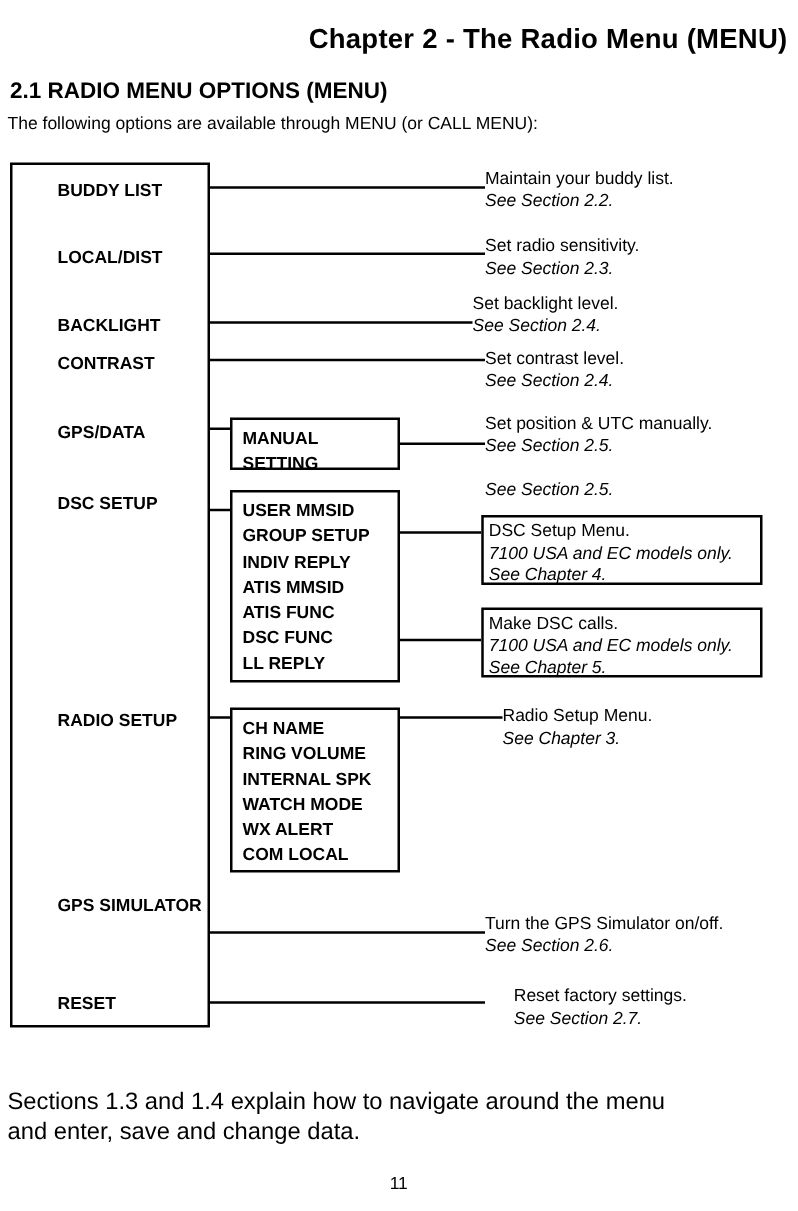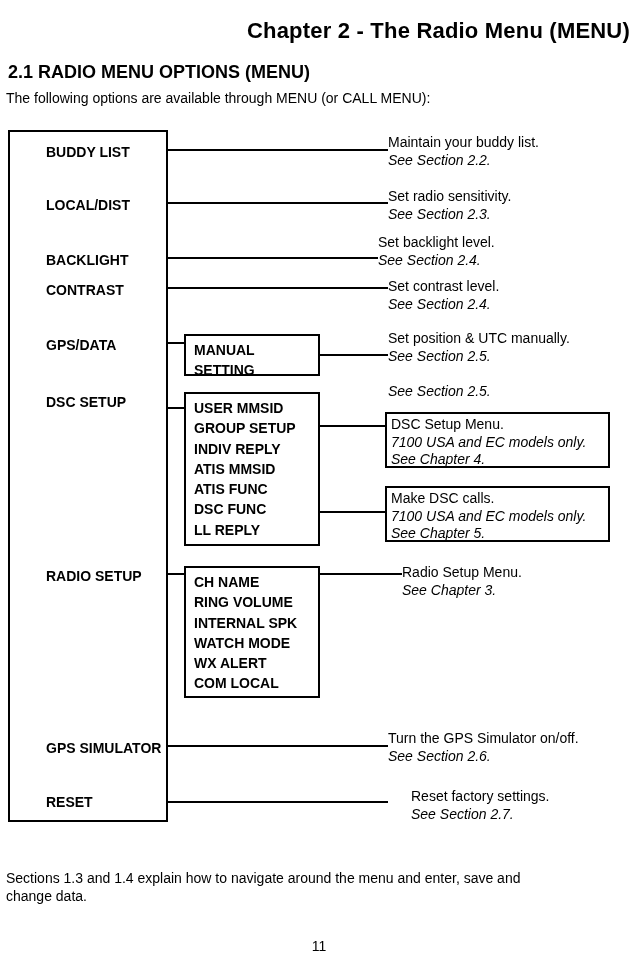--- a/index.html
+++ b/index.html
@@ -36,21 +36,21 @@
     position: absolute;
     top: 90px;
     left: 6px;
     font-size: 14px;
   }
   .outro {
     position: absolute;
     top: 870px;
     left: 6px;
     width: 560px;
-    font-size: 14px;
+    font-size: 19px;
     line-height: 1.25;
   }
   .pagenum {
     position: absolute;
     top: 938px;
     left: 0;
     width: 638px;
     text-align: center;
     font-size: 14px;
   }
@@ -164,21 +164,21 @@
     </svg>
 
     <div id="left-col" class="box">
       <div class="left-item" style="top:12px;">BUDDY LIST</div>
       <div class="left-item" style="top:65px;">LOCAL/DIST</div>
       <div class="left-item" style="top:120px;">BACKLIGHT</div>
       <div class="left-item" style="top:150px;">CONTRAST</div>
       <div class="left-item" style="top:205px;">GPS/DATA</div>
       <div class="left-item" style="top:262px;">DSC SETUP</div>
       <div class="left-item" style="top:436px;">RADIO SETUP</div>
-      <div class="left-item" style="top:608px;">GPS SIMULATOR</div>
+      <div class="left-item" style="top:584px;">GPS SIMULATOR</div>
       <div class="left-item" style="top:662px;">RESET</div>
     </div>
 
     <div id="sub-dsc" class="box">
       <div class="sub-line">USER MMSID</div>
       <div class="sub-line">GROUP SETUP</div>
       <div class="sub-line">INDIV REPLY</div>
       <div class="sub-line">ATIS MMSID</div>
       <div class="sub-line">ATIS FUNC</div>
       <div class="sub-line">DSC FUNC</div>

